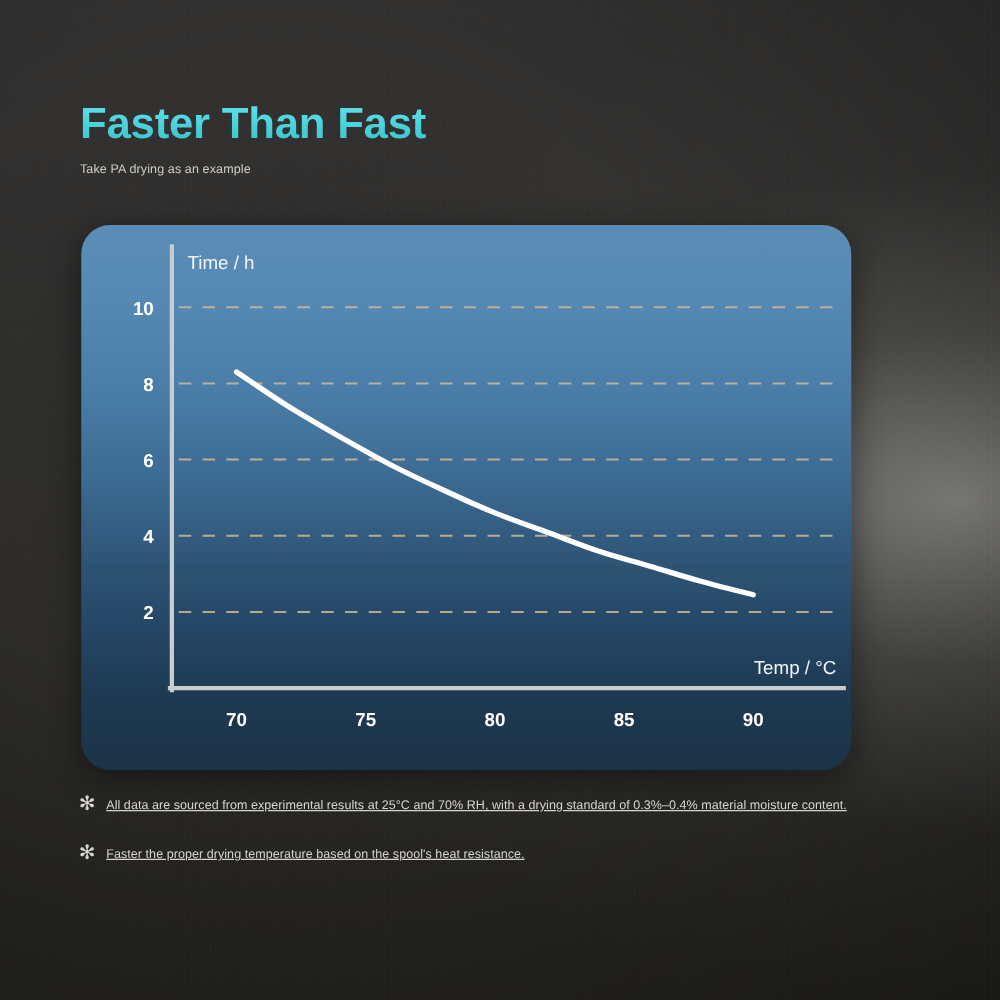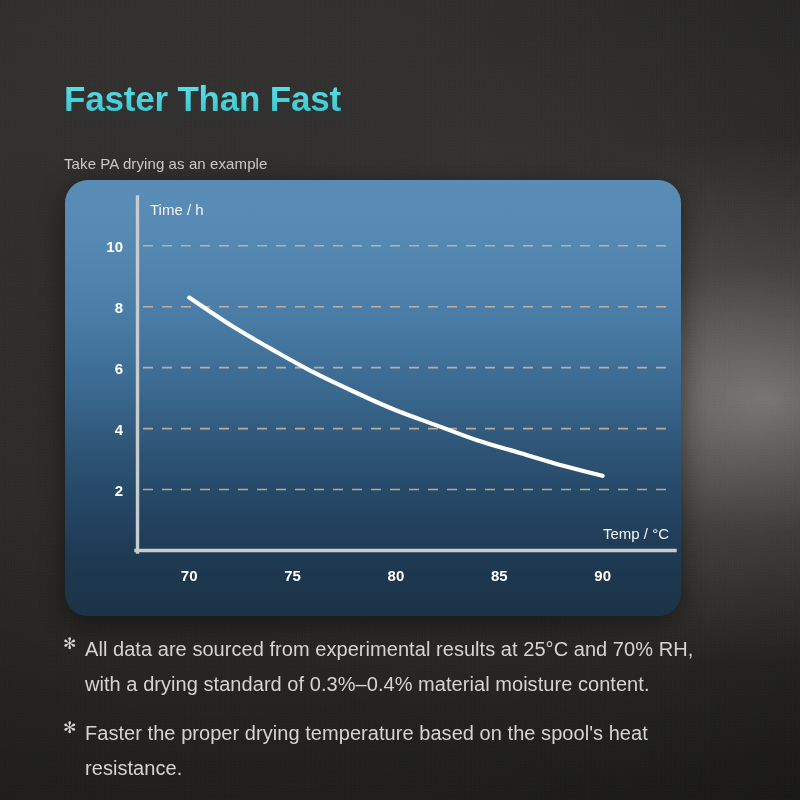--- a/index.html
+++ b/index.html
@@ -62,25 +62,24 @@
     -webkit-background-clip: text;
     background-clip: text;
     color: transparent;
     -webkit-text-fill-color: transparent;
     white-space: nowrap;
   }
   .subtitle {
     position: absolute;
     left: 64px;
     top: 130px;
-    font-size: 15px;
+    font-size: 10px;
     color: #cfcdc9;
     letter-spacing: 0.1px;
     white-space: nowrap;
-    margin-top: 25px;
   }
 
   
   .chart-card {
     position: absolute;
     left: 65px;
     top: 180px;
     width: 616px;
     height: 436px;
     border-radius: 23px;
@@ -138,23 +137,24 @@
   .note-bullet {
     flex: 0 0 auto;
     width: 22px;
     color: #d6d4d0;
     font-size: 16px;
     line-height: 24px;
   }
   .note-text {
     flex: 1 1 auto;
     color: #d6d4d0;
-    font-size: 20px;
-    line-height: 35px;
+    font-size: 10px;
+    line-height: 25px;
     letter-spacing: 0.05px;
+    text-decoration: underline;
   }
 </style>
 </head>
 <body>
 
 <div id="root">
 
   <div class="bg-base"></div>
   <div class="bg-vignette"></div>
   <div class="bg-noise"></div>

